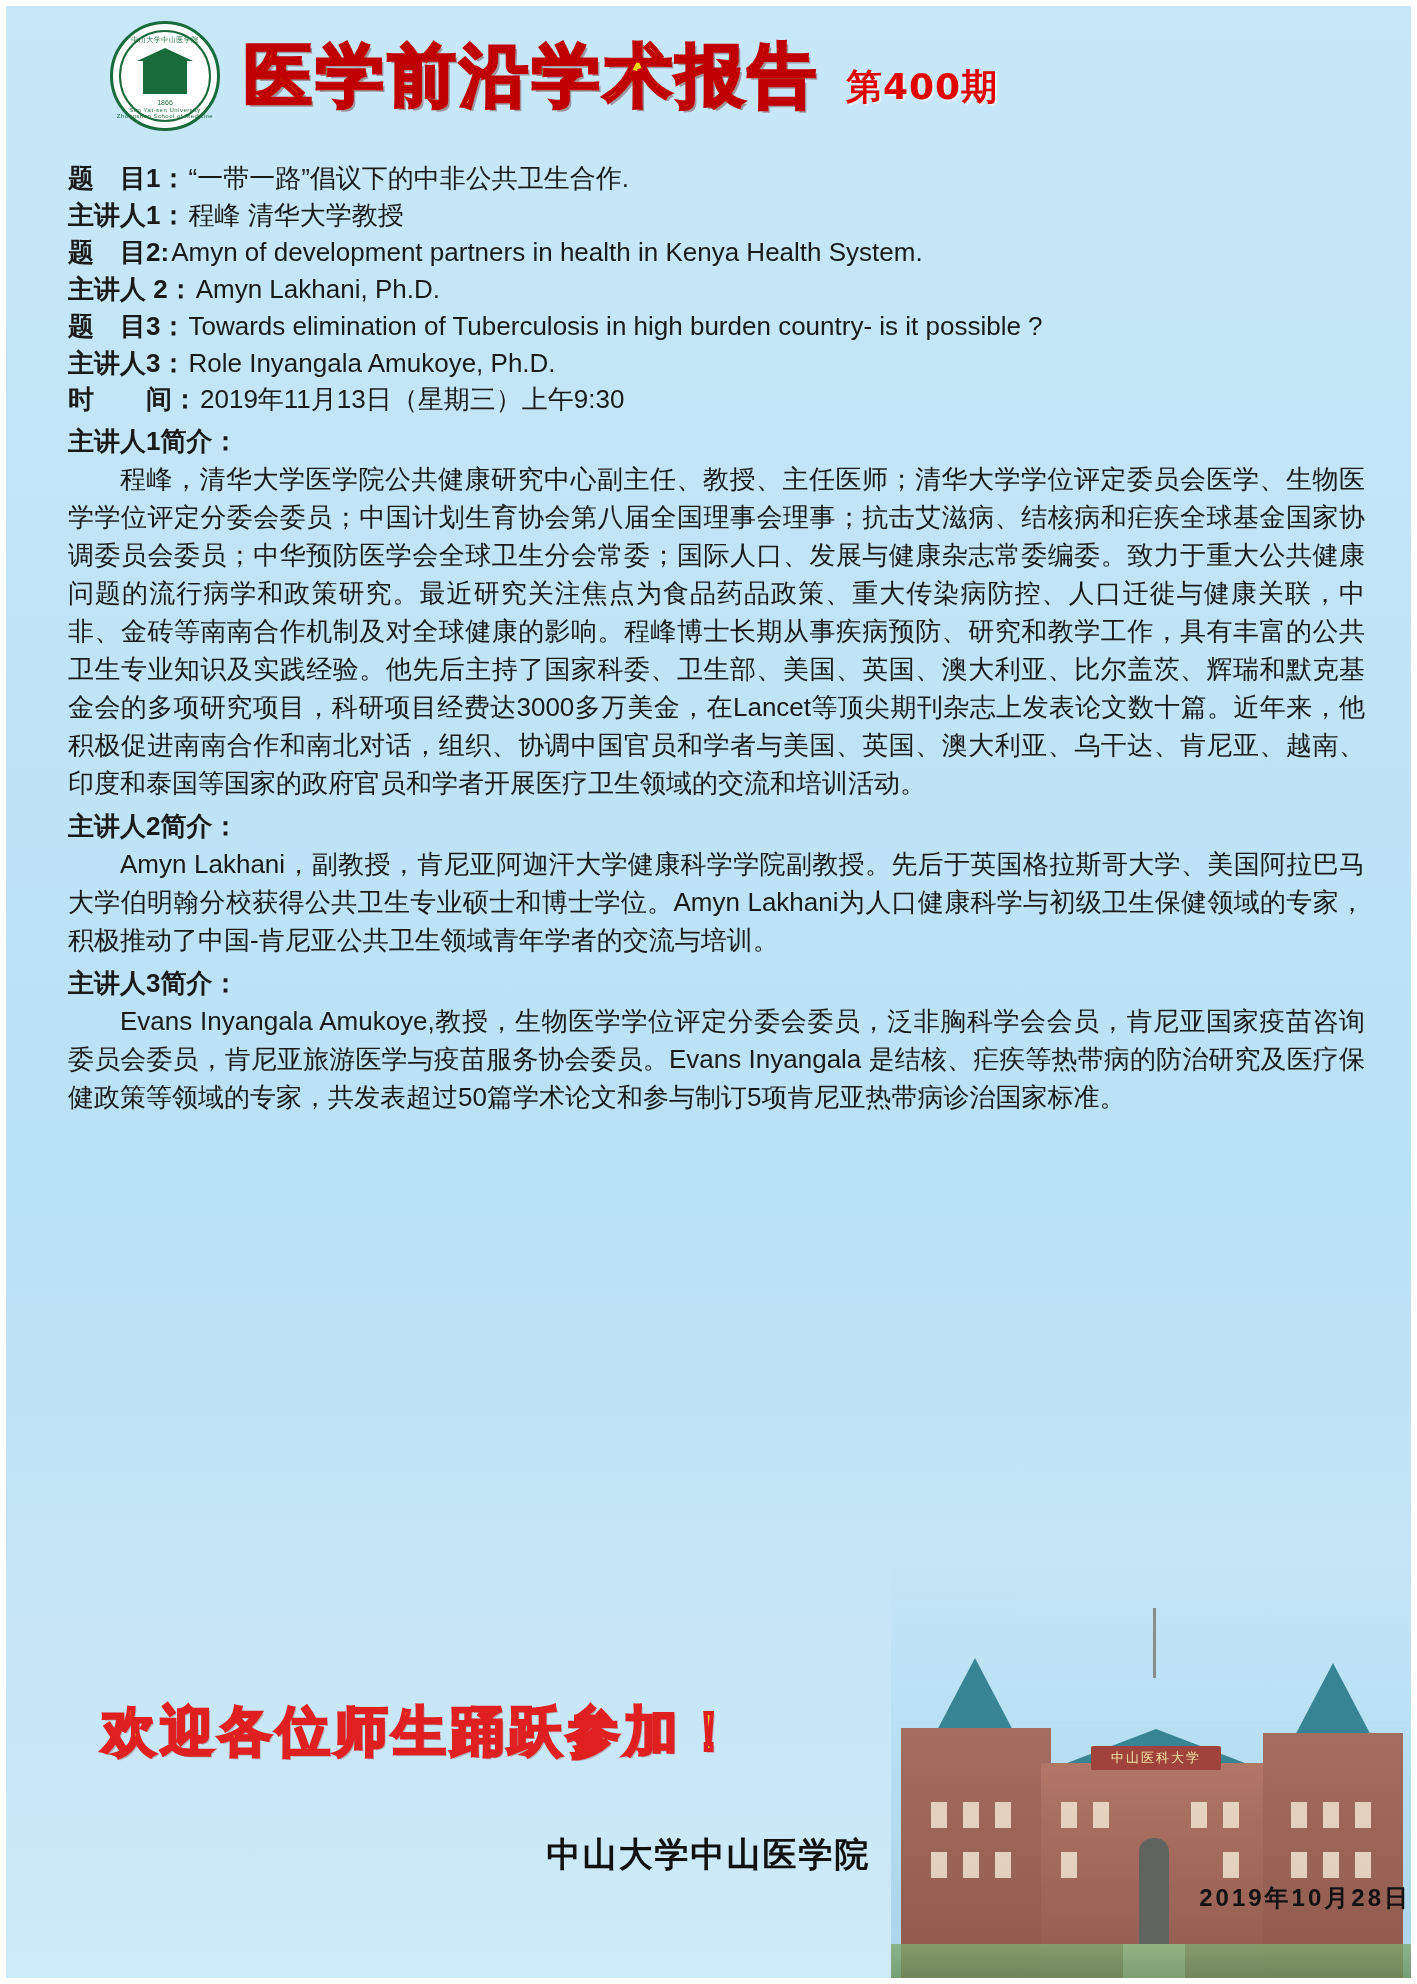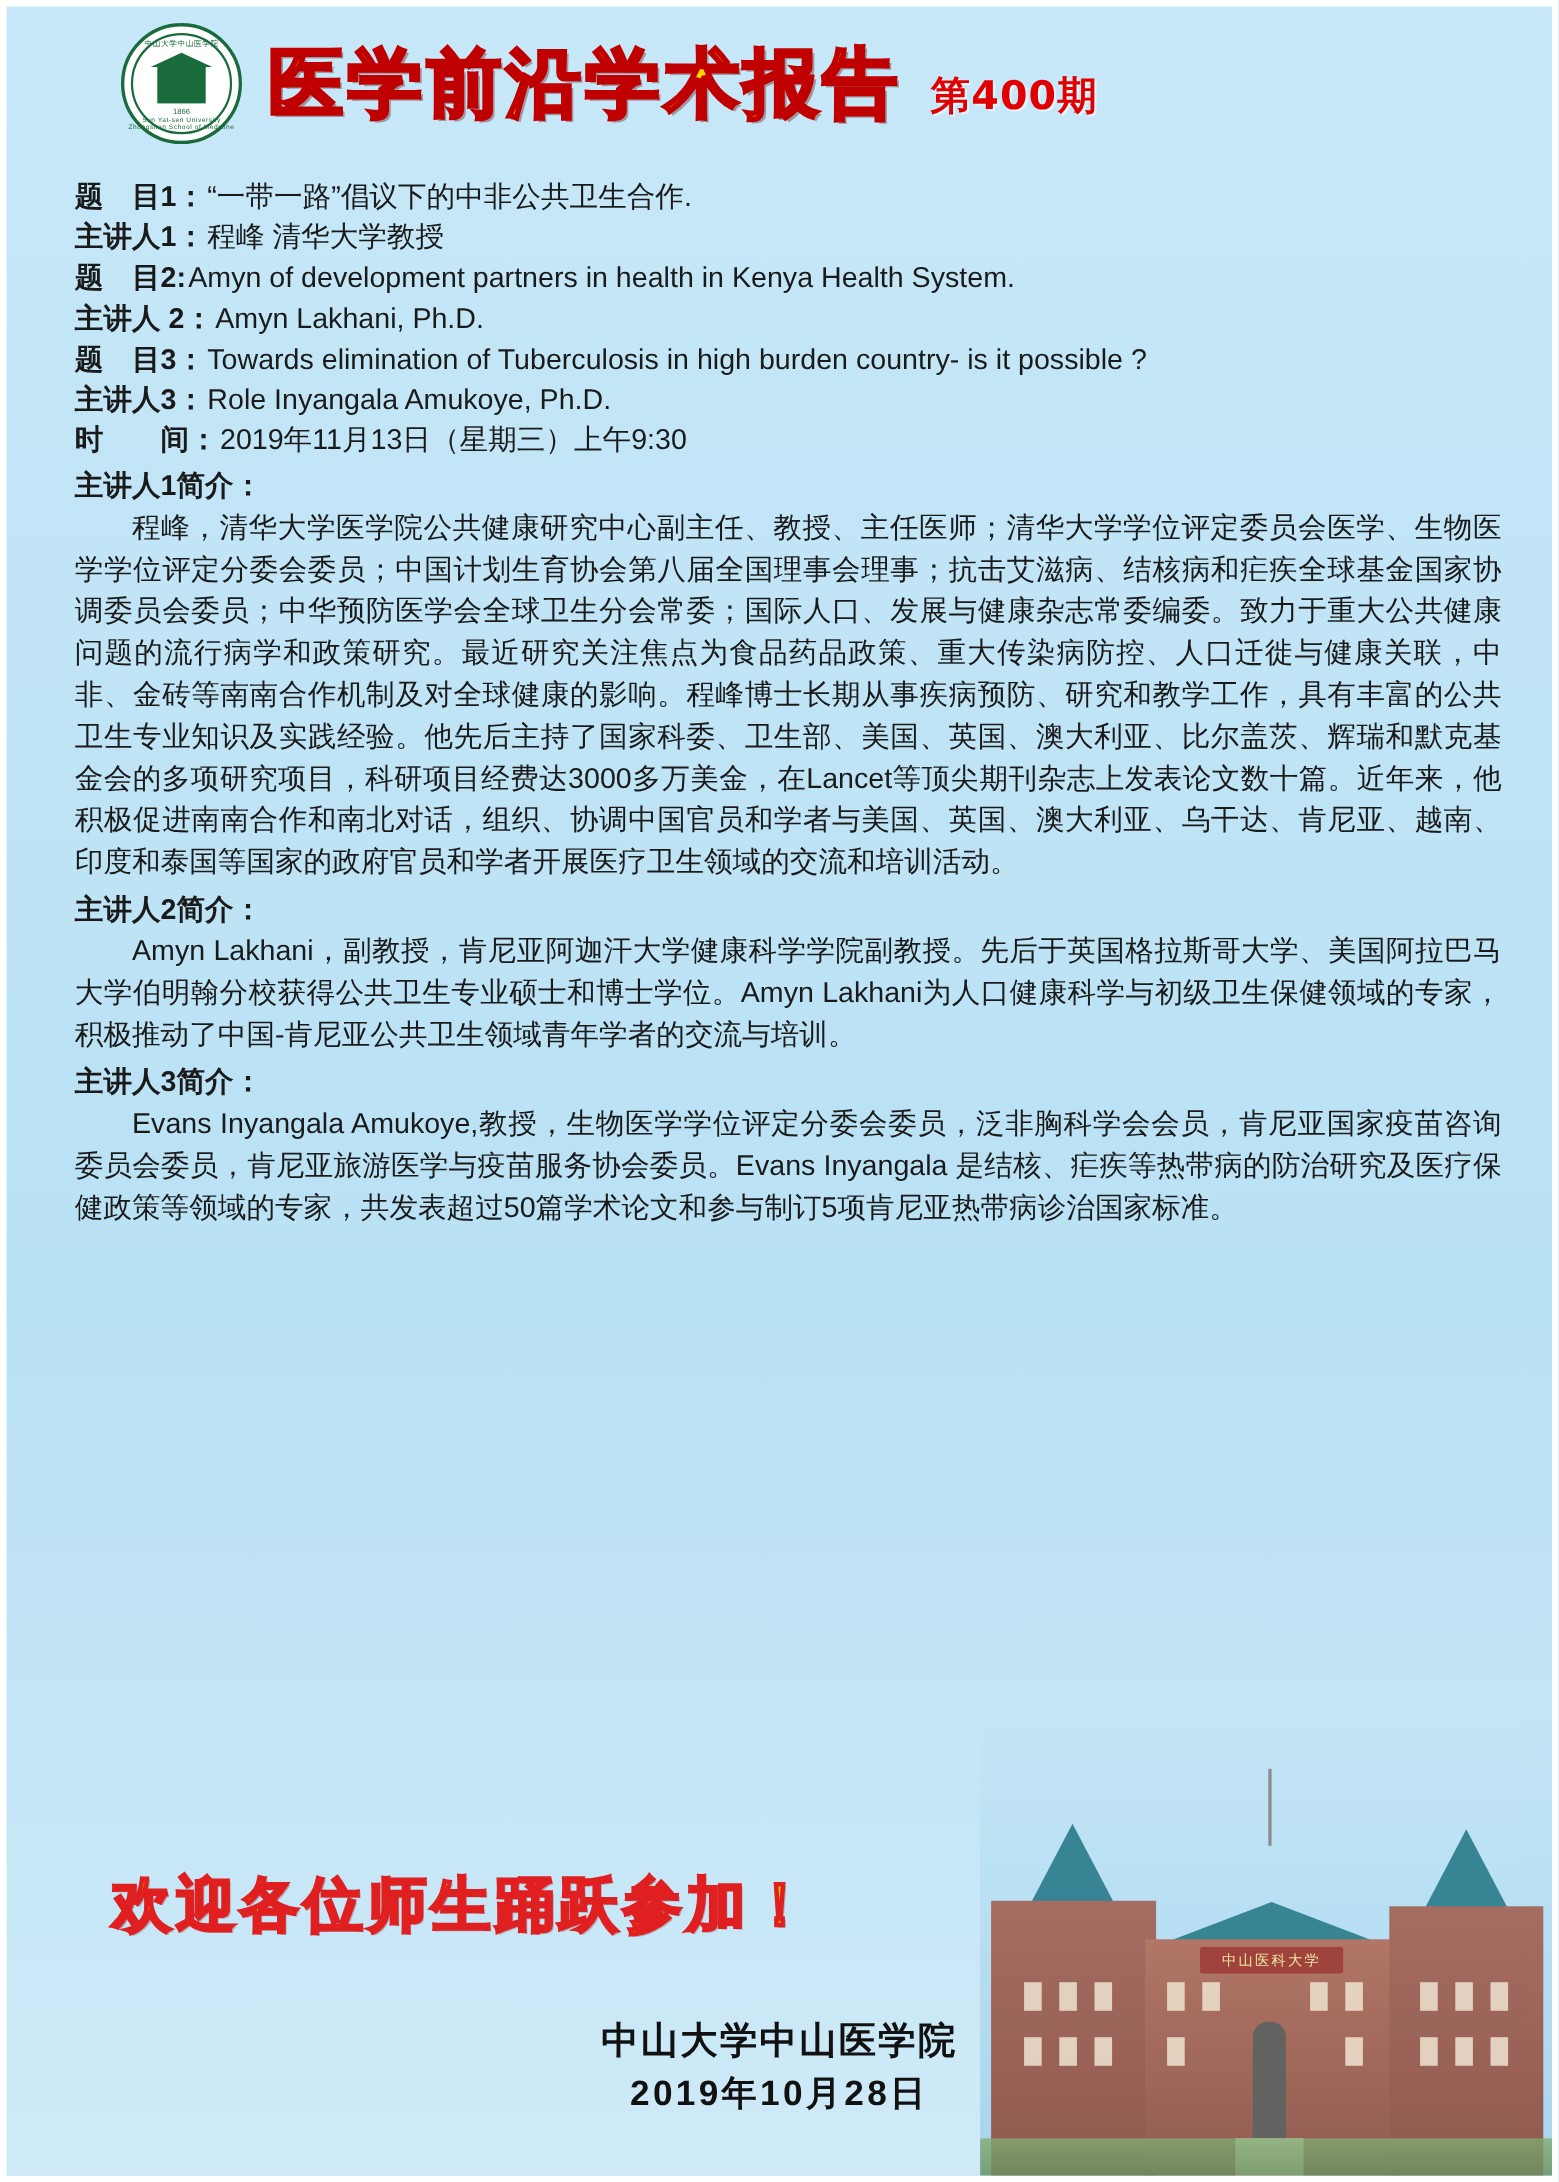--- a/index.html
+++ b/index.html
@@ -95,21 +95,21 @@
     background: linear-gradient(180deg, #7fa86a 0%, #638c55 100%);
     opacity: 0.8;
   }
   .campus .flag {
     position: absolute;
     left: 262px; bottom: 300px; width: 3px; height: 70px;
     background: #888;
   }
   .campus .banner {
     position: absolute;
-    left: 200px; bottom: 184px; width: 130px; height: 24px;
+    left: 200px; bottom: 208px; width: 130px; height: 24px;
     background: #9d3b33;
     border-radius: 2px;
     color: #f4e3a0;
     font-size: 13px;
     text-align: center;
     line-height: 24px;
     letter-spacing: 2px;
   }
 
   
@@ -260,23 +260,24 @@
     z-index: 4;
     text-align: center;
     font-weight: bold;
     color: #111;
   }
   .sign .org {
     font-size: 34px;
     letter-spacing: 2px;
   }
   .sign .date {
-    font-size: 32px;
+    font-size: 24px;
     letter-spacing: 3px;
     margin-top: 4px;
+    text-align: right;
   }
 </style>
 </head>
 <body>
 
 <div class="poster">
 
   <div class="campus">
     <div class="sky"></div>
     <div class="flag"></div>

